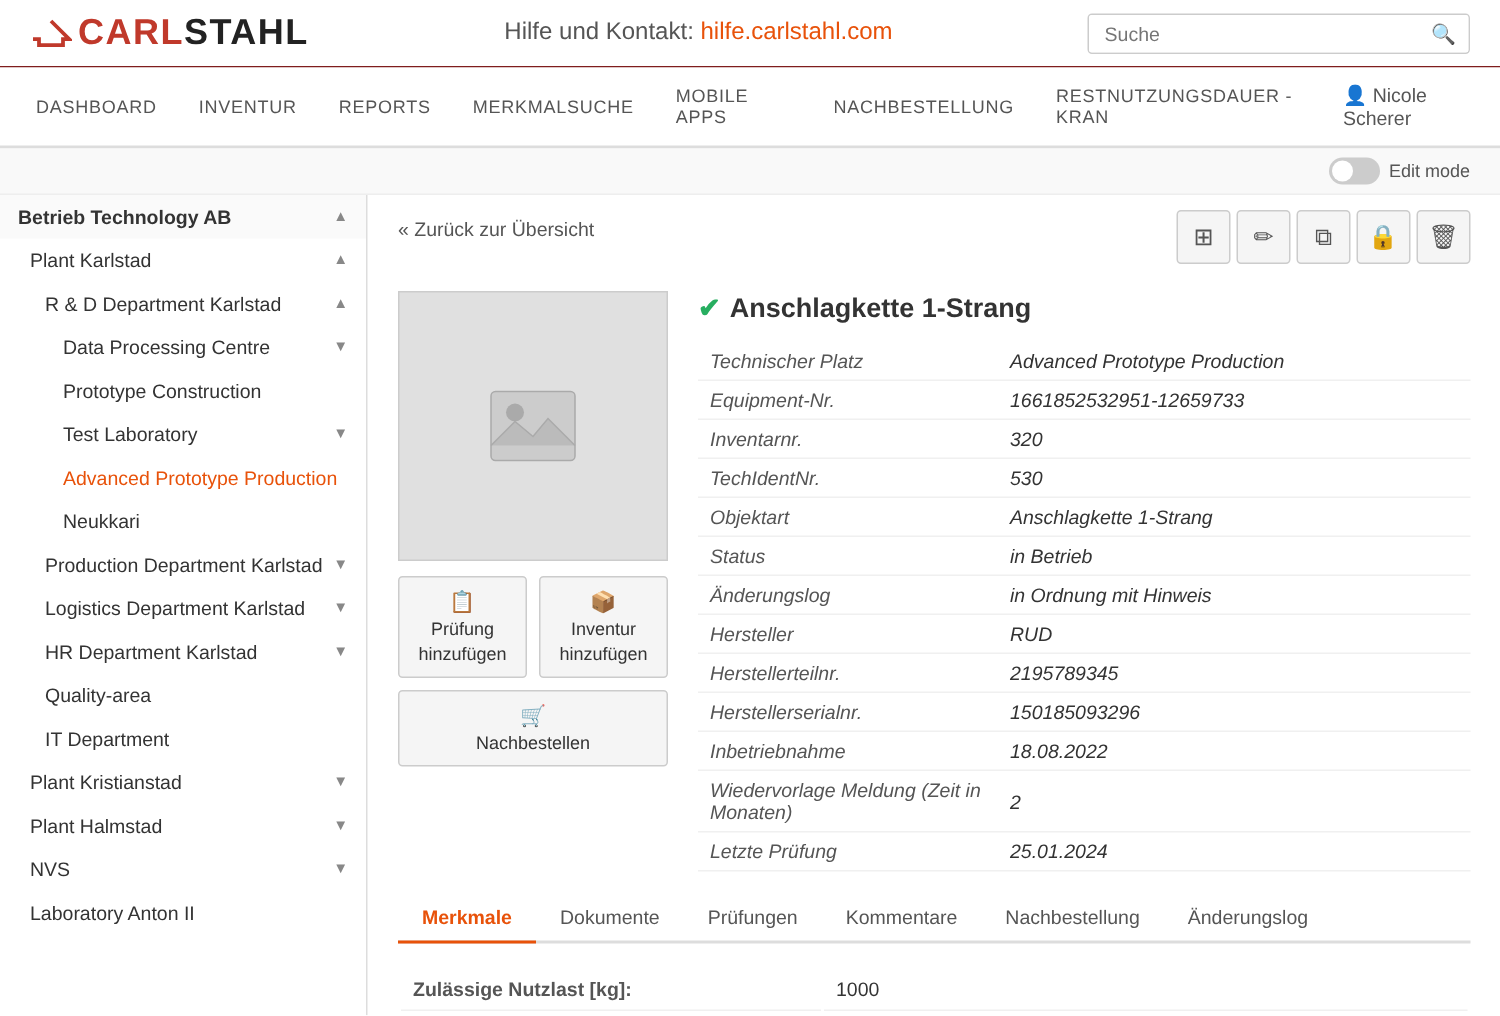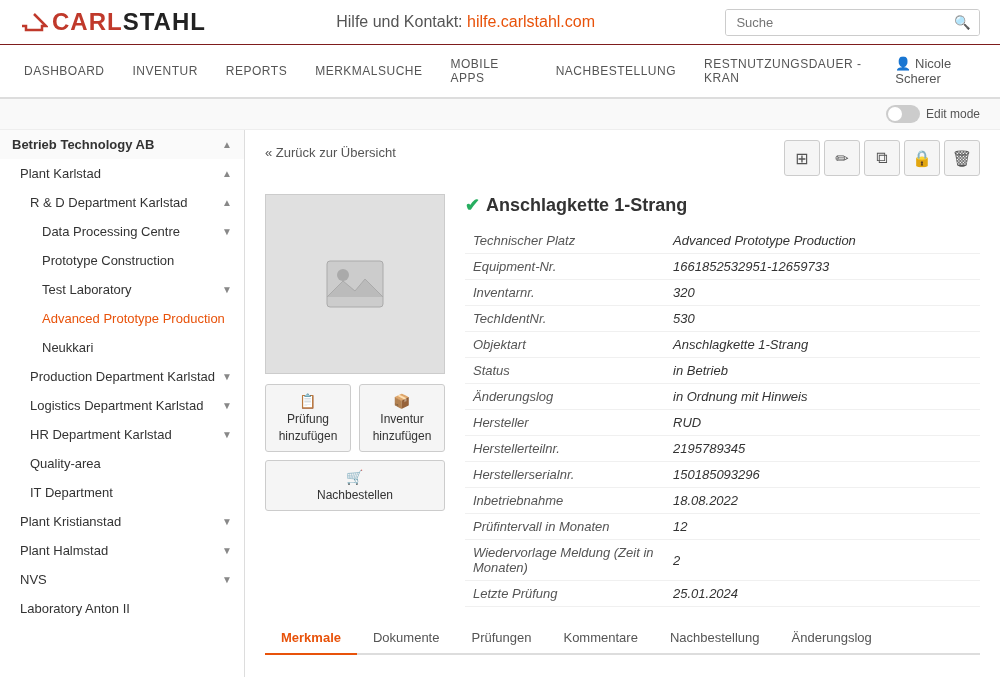--- a/index.html
+++ b/index.html
@@ -448,24 +448,20 @@
               </tr>
               <tr>
                 <td>Herstellerserialnr.</td>
                 <td>150185093296</td>
               </tr>
               <tr>
                 <td>Inbetriebnahme</td>
                 <td>18.08.2022</td>
               </tr>
               <tr>
-                <td>Prüfintervall in Monaten</td>
-                <td>12</td>
-              </tr>
-              <tr>
                 <td>Wiedervorlage Meldung (Zeit in Monaten)</td>
                 <td>2</td>
               </tr>
               <tr>
                 <td>Letzte Prüfung</td>
                 <td>25.01.2024</td>
               </tr>
             </tbody>
         </table>
       </div>

